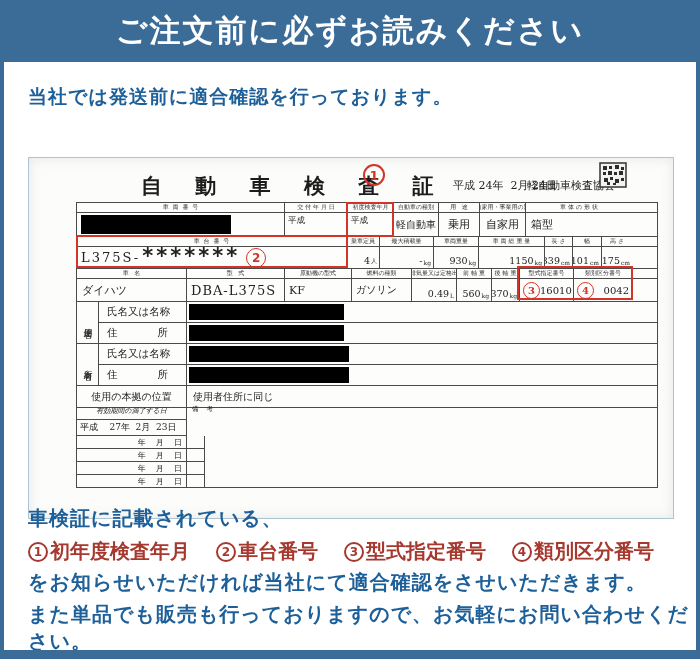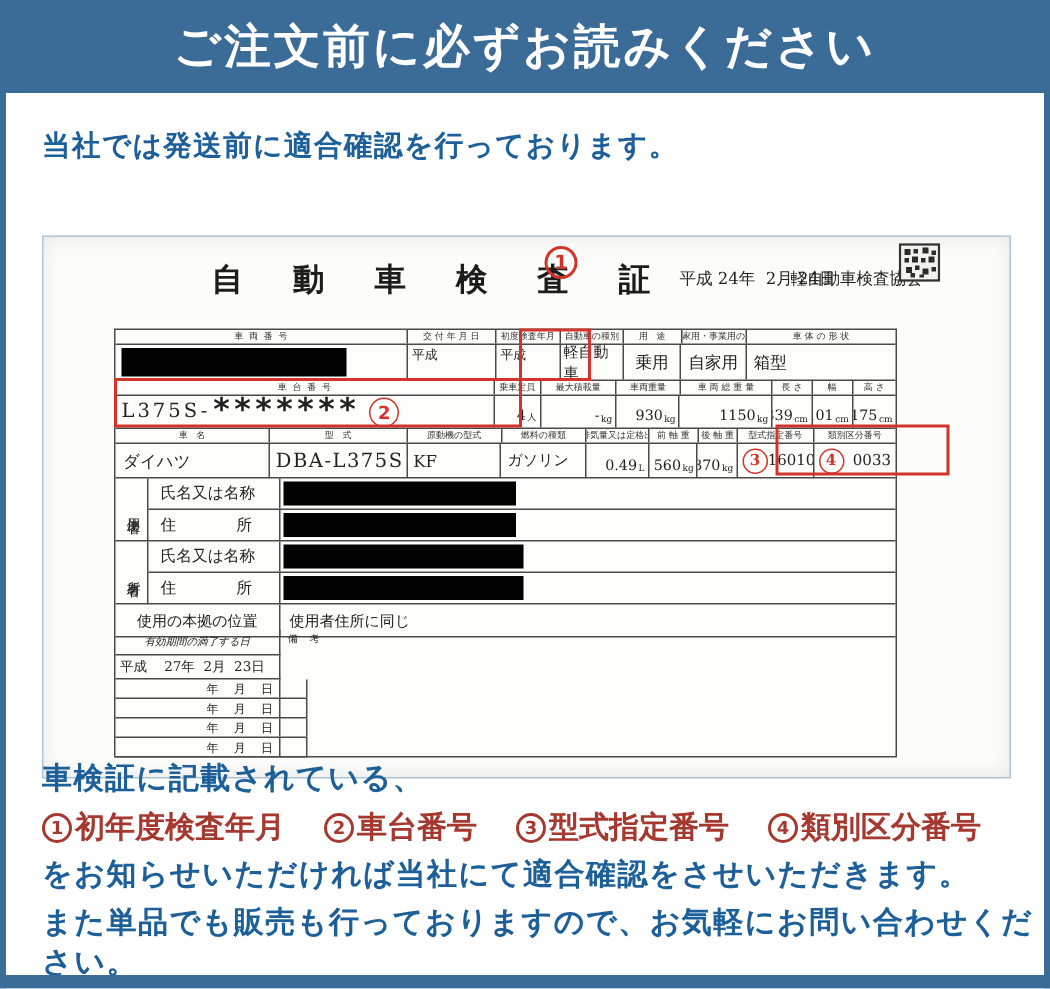--- a/index.html
+++ b/index.html
@@ -18,21 +18,21 @@
   .cert-date{position:absolute;left:424px;top:20px;font-family:"DejaVu Serif",serif;font-size:11px;color:#222;white-space:pre;}
   .cert-issuer{position:absolute;left:498px;top:20px;font-family:"DejaVu Serif",serif;font-size:11px;color:#222;}
   .stamp{position:absolute;left:570px;top:4px;}
   
   .cnum{display:inline-flex;align-items:center;justify-content:center;border-radius:50%;
         color:#d2342a;border:2px solid #d2342a;font-weight:bold;box-sizing:border-box;background:transparent;}
   .cnum-lg{width:22px;height:22px;font-size:13px;}
   .cnum-md{width:17px;height:17px;font-size:10px;border-width:1.5px;flex:0 0 auto;}
   .c1{position:absolute;left:334px;top:6px;}
   
-  .tbl{position:absolute;left:47px;top:61px;width:522px;height:286px;border:1px solid #4a4a4a;
+  .tbl{position:absolute;left:47px;top:44px;width:582px;height:286px;border:1px solid #4a4a4a;
        box-sizing:border-box;background:#fdfdfc;color:#222;}
   .row{display:flex;border-bottom:1px solid #4a4a4a;box-sizing:border-box;}
   .cell{box-sizing:border-box;border-right:1px solid #4a4a4a;overflow:hidden;position:relative;}
   .cell:last-child{border-right:none;}
   .hc{display:flex;align-items:center;justify-content:center;font-size:6px;color:#333;white-space:pre;height:9px;}
   .v{font-family:"DejaVu Serif",serif;}
   .num{display:flex;align-items:flex-end;justify-content:flex-end;padding:0 2px 2px 0;font-size:9.5px;}
   .num .unit{font-size:6px;margin-left:1px;}
   .twoline{font-size:8.5px;line-height:10px;padding:2px 0 0 3px;white-space:pre;}
   .redact{background:#000;}
@@ -202,21 +202,21 @@
         <div class="cell v num" style="width:28px">
             <span>370</span>
             <span class="unit">kg</span>
           </div>
         <div class="cell v" style="width:54px;display:flex;align-items:center;justify-content:space-between;padding:0 3px">
           <span class="cnum cnum-md">3</span>
           <span style="font-size:10px">16010</span>
         </div>
         <div class="cell v" style="width:58px;display:flex;align-items:center;justify-content:space-between;padding:0 3px">
           <span class="cnum cnum-md">4</span>
-          <span style="font-size:10px">0033</span>
+          <span style="font-size:10px">0042</span>
         </div>
       </div>
 
       <div class="row" style="height:42px">
         <div class="vlab" style="width:22px">使用者</div>
         <div style="flex:1;display:flex;flex-direction:column">
           <div class="prowline">
             <div class="plab" style="width:88px">氏名又は名称</div>
             <div style="flex:1">
                 <div class="redact" style="width:155px;height:16px;margin:2px 0 0 2px"></div>

